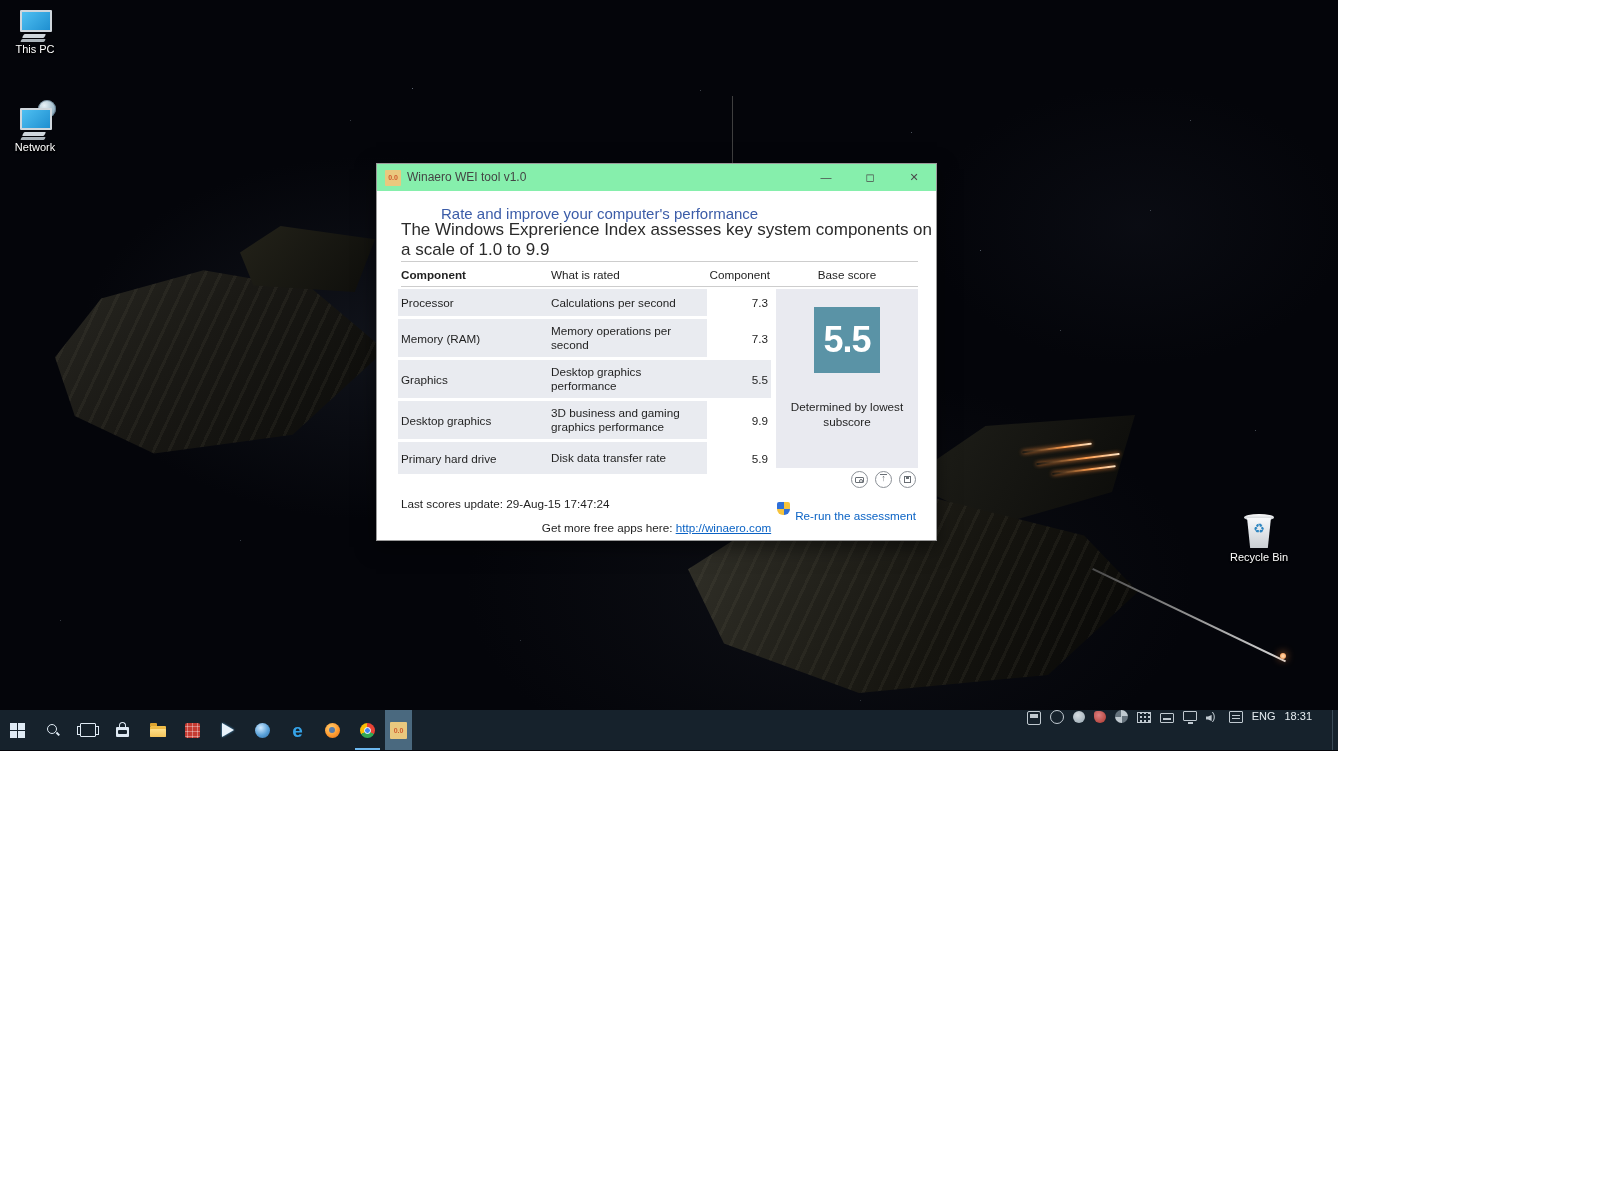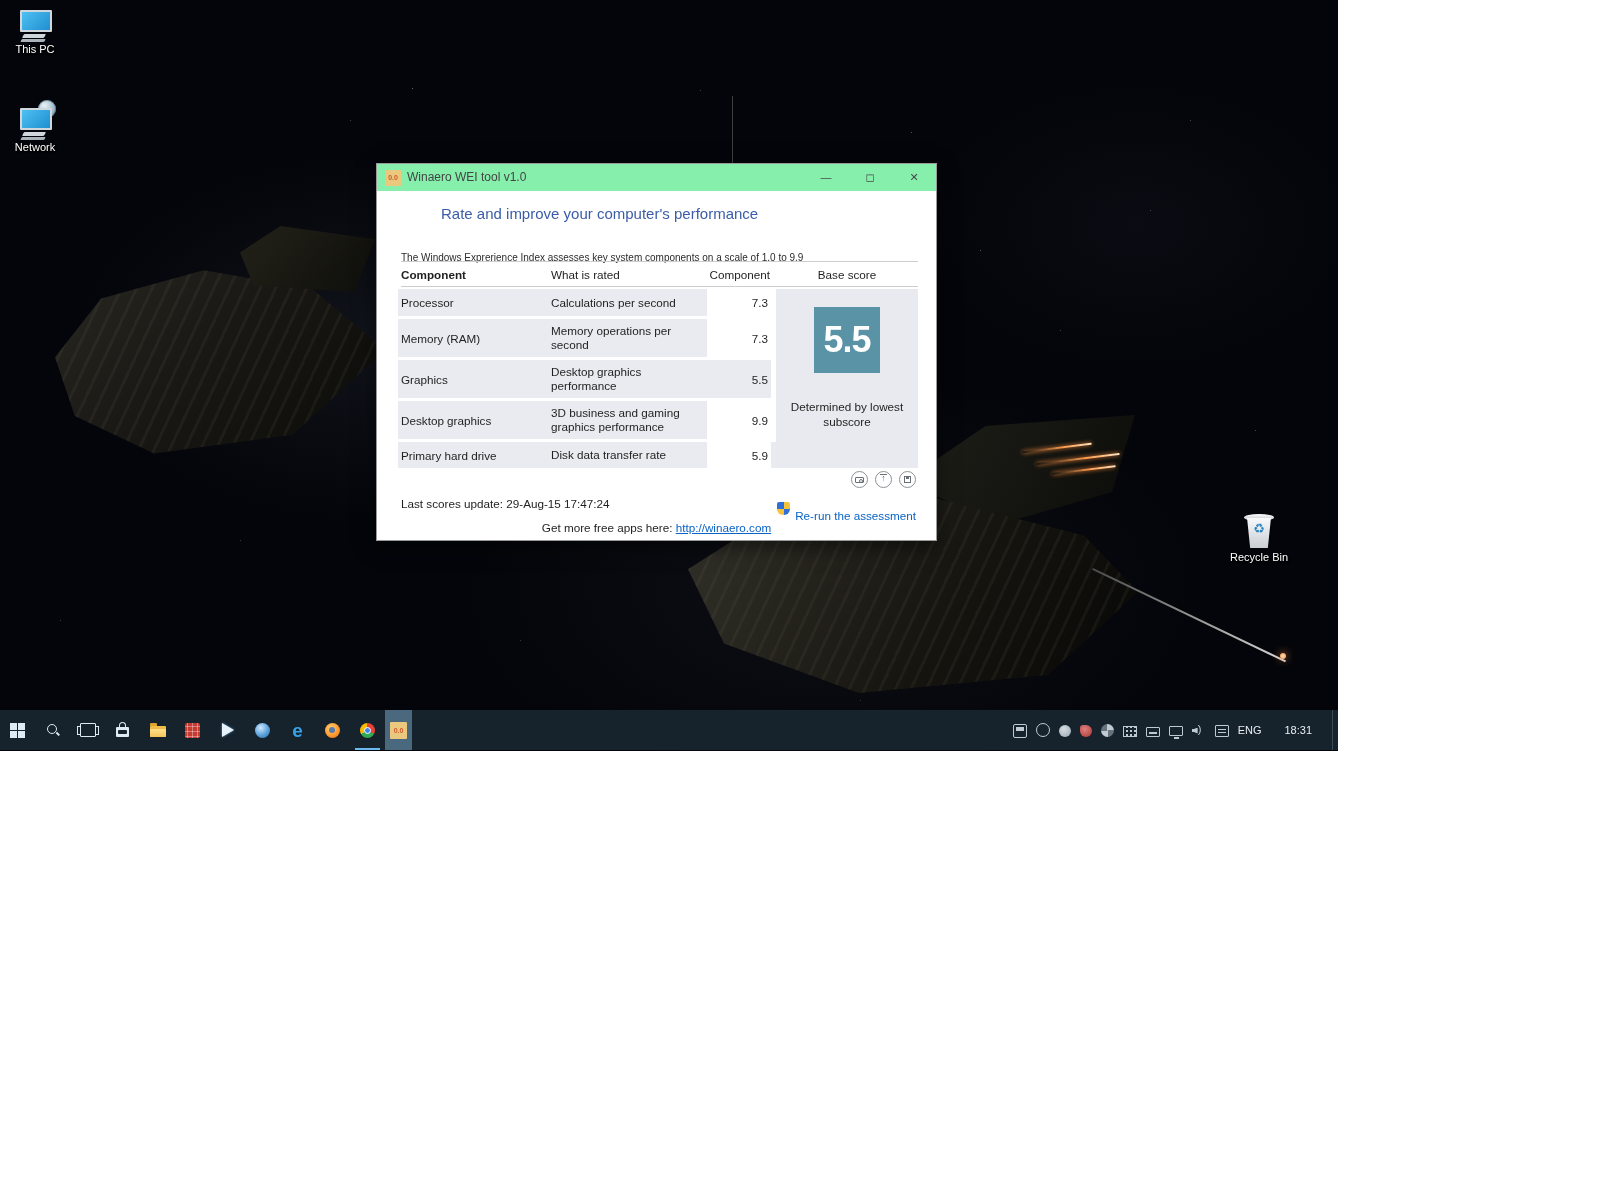--- a/index.html
+++ b/index.html
@@ -68,21 +68,21 @@
   .win{position:absolute;left:376px;top:163px;width:561px;height:378px;background:#fff;
     border:1px solid #9a9a9a;box-shadow:0 6px 18px rgba(0,0,0,.5);box-sizing:border-box;}
   .titlebar{position:absolute;left:0;top:0;width:100%;height:27px;background:#86efac;}
   .appicon{position:absolute;left:8px;top:6px;width:16px;height:16px;background:#eac87e;
     color:#cf5b2e;font-size:7px;font-weight:bold;text-align:center;line-height:16px;border-radius:1px;}
   .wtitle{position:absolute;left:30px;top:6px;font-size:12px;color:#444;}
   .winbtn{position:absolute;top:0;width:44px;height:27px;text-align:center;line-height:27px;
     font-size:11px;color:#4a4a4a;cursor:default;}
   .winbtn.min{right:88px;} .winbtn.max{right:44px;} .winbtn.cls{right:0;}
   .heading{position:absolute;left:24px;top:41px;font-size:15px;color:#3b5ca8;margin-left:40px;}
-  .subtitle{position:absolute;left:24px;top:88px;font-size:10px;color:#2b2b2b;}
+  .subtitle{position:absolute;left:24px;top:56px;font-size:17px;color:#2b2b2b;}
   .rule{position:absolute;left:24px;width:517px;height:1px;background:#cdcdcd;}
   .thead span{position:absolute;font-size:11.7px;color:#1f1f1f;}
   .trow{position:absolute;left:21px;width:373px;background:#e9ebf0;}
   .c1{position:absolute;left:3px;top:0;bottom:0;width:146px;display:flex;align-items:center;
     font-size:11.7px;font-weight:normal;color:#1f1f1f;}
   .c2{position:absolute;left:153px;top:0;bottom:0;width:152px;display:flex;align-items:center;
     font-size:11.7px;color:#1f1f1f;line-height:14px;}
   .c3{position:absolute;left:309px;top:0;bottom:0;width:64px;display:flex;align-items:center;
     justify-content:flex-end;padding-right:3px;box-sizing:border-box;
     font-size:11.7px;color:#1f1f1f;background:#fff;}
@@ -142,21 +142,21 @@
   .edge{font-size:19px;font-weight:bold;color:#35a3e8;line-height:15px;}
   .firefox{position:relative;width:15px;height:15px;border-radius:50%;
     background:radial-gradient(circle at 40% 35%,#ffd277,#ff9a2e 55%,#d96a1a);}
   .firefox:after{content:"";position:absolute;left:4px;top:4px;width:6px;height:6px;border-radius:50%;background:#3b6fb5;opacity:.85;}
   .chrome{position:relative;width:15px;height:15px;border-radius:50%;
     background:conic-gradient(#ea4335 0 120deg,#34a853 120deg 240deg,#fbbc05 240deg 360deg);}
   .chrome:after{content:"";position:absolute;left:4px;top:4px;width:7px;height:7px;border-radius:50%;
     background:#4285f4;border:1.5px solid #fff;box-sizing:border-box;}
   .weiicon{width:17px;height:17px;background:#eac87e;color:#cf5b2e;font-size:7px;font-weight:bold;
     text-align:center;line-height:17px;border-radius:1px;}
-  .tray{position:absolute;right:16px;top:0;height:40px;display:flex;align-items:center;gap:9px;}
+  .tray{position:absolute;right:16px;top:0;height:40px;display:flex;gap:9px;}
   .tico{width:14px;height:14px;position:relative;opacity:.92;}
   .t-sq{border:1px solid #cfd8de;border-radius:2px;box-sizing:border-box;margin-top:1px;}
   .t-sq:after{content:"";position:absolute;left:2px;top:2px;right:2px;height:4px;background:#cfd8de;}
   .t-ring{border:1.5px solid #cfd8de;border-radius:50%;box-sizing:border-box;}
   .t-blob{background:radial-gradient(circle at 40% 35%,#e8eef2,#9fb0ba);border-radius:50%;width:12px;height:12px;margin-top:1px;}
   .t-red{background:radial-gradient(circle at 40% 35%,#e88,#b8372b);border-radius:3px 50% 50% 50%;width:12px;height:12px;margin-top:1px;}
   .t-swirl{background:conic-gradient(#cfd8de 0 90deg,#6d7a84 90deg 180deg,#cfd8de 180deg 270deg,#6d7a84 270deg 360deg);border-radius:50%;width:13px;height:13px;}
   .t-grid{border:1px solid #cfd8de;box-sizing:border-box;height:11px;margin-top:2px;
     background-image:radial-gradient(#cfd8de 1px,transparent 1px);background-size:4px 4px;background-position:1px 2px;}
   .t-kbd{border:1px solid #cfd8de;box-sizing:border-box;height:10px;margin-top:3px;border-radius:1px;}
@@ -164,21 +164,21 @@
   .t-mon{border:1.5px solid #cfd8de;box-sizing:border-box;height:10px;margin-top:1px;border-radius:1px;}
   .t-mon:after{content:"";position:absolute;left:4px;top:10px;width:5px;height:2px;background:#cfd8de;}
   .t-vol{margin-top:1px;}
   .t-vol:before{content:"";position:absolute;left:0;top:4px;width:6px;height:6px;background:#cfd8de;
     clip-path:polygon(0 25%,40% 25%,100% 0,100% 100%,40% 75%,0 75%);}
   .t-vol:after{content:")";position:absolute;left:6px;top:-1px;color:#cfd8de;font-size:11px;}
   .t-act{border:1px solid #cfd8de;box-sizing:border-box;height:12px;margin-top:1px;border-radius:1px;}
   .t-act:after{content:"";position:absolute;left:2px;top:3px;width:8px;height:1px;background:#cfd8de;
     box-shadow:0 3px 0 #cfd8de;}
   .ttext{font-size:11px;color:#e8eef2;}
-  .ttime{font-size:11px;color:#e8eef2;margin-left:14px;margin-right:10px;}
+  .ttime{font-size:11px;color:#e8eef2;margin-right:10px;}
   .showdesk{position:absolute;right:0;top:0;width:5px;height:40px;border-left:1px solid #3a4a57;}
 </style>
 </head>
 <body>
 
 <div class="desktop">
   <div class="neb"></div>
   <div class="stars"></div>
   <div class="antenna"></div>
   <div class="ship1">
@@ -255,21 +255,21 @@
     <div class="trow" style="top:196px;height:38px;">
       <span class="c1">Graphics</span>
       <span class="c2">Desktop graphics performance</span>
       <span class="c3 low">5.5</span>
     </div>
     <div class="trow" style="top:237px;height:38px;">
       <span class="c1">Desktop graphics</span>
       <span class="c2">3D business and gaming graphics performance</span>
       <span class="c3">9.9</span>
     </div>
-    <div class="trow" style="top:278px;height:26px;padding-left:24px;">
+    <div class="trow" style="top:278px;height:32px;">
       <span class="c1">Primary hard drive</span>
       <span class="c2">Disk data transfer rate</span>
       <span class="c3">5.9</span>
     </div>
 
     <div class="basepanel">
       <div class="scorebox">5.5</div>
       <div class="scorenote">Determined by lowest subscore</div>
     </div>
 

